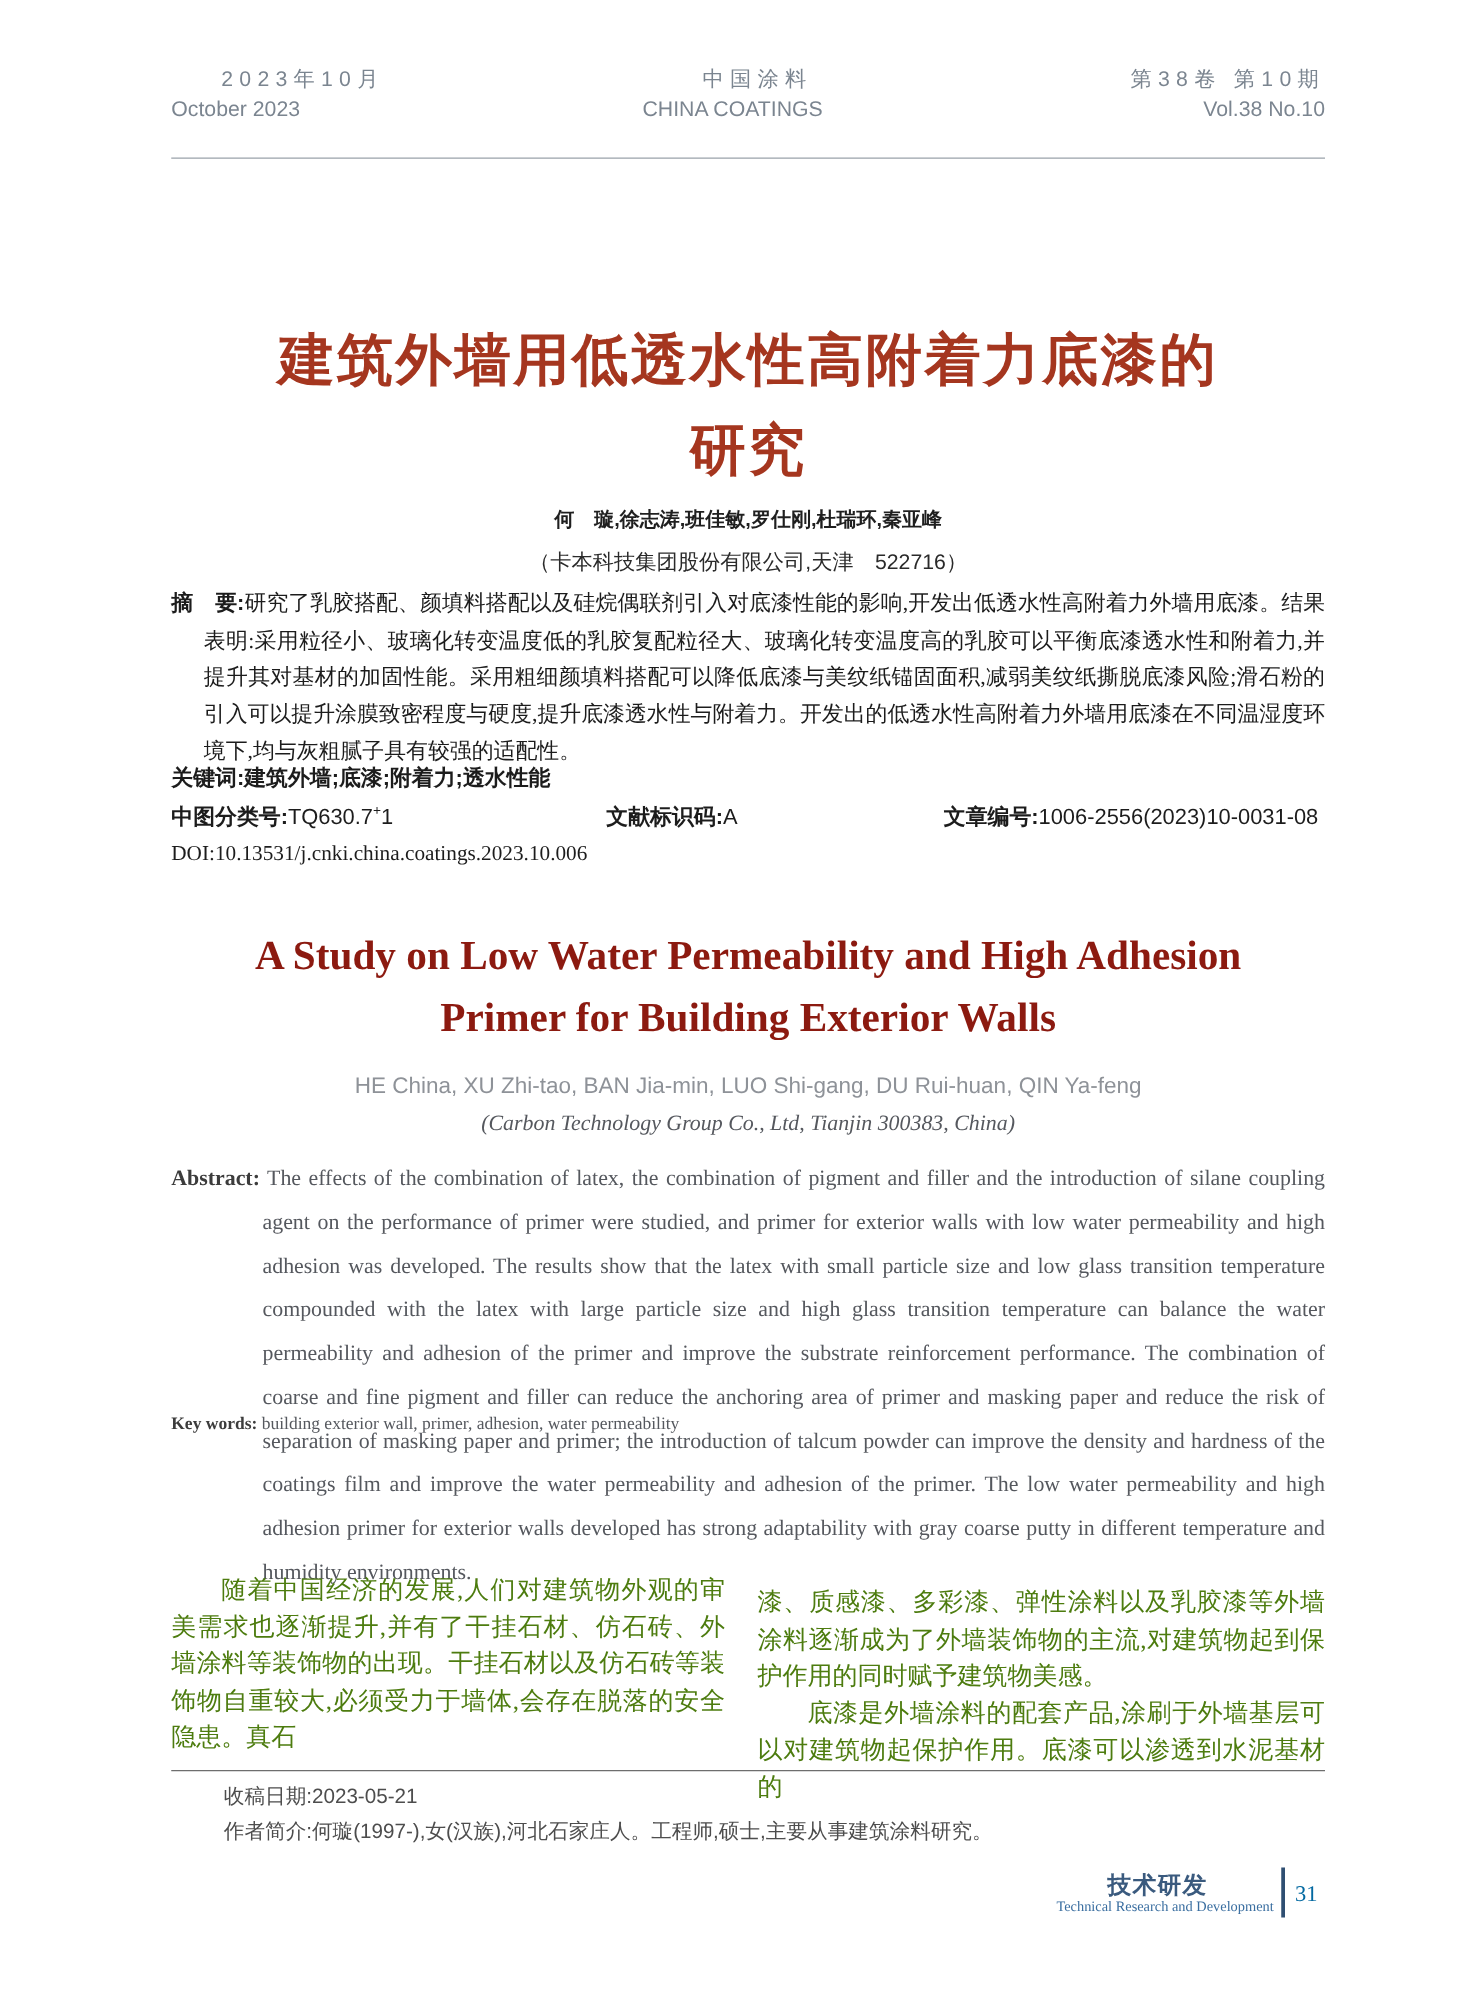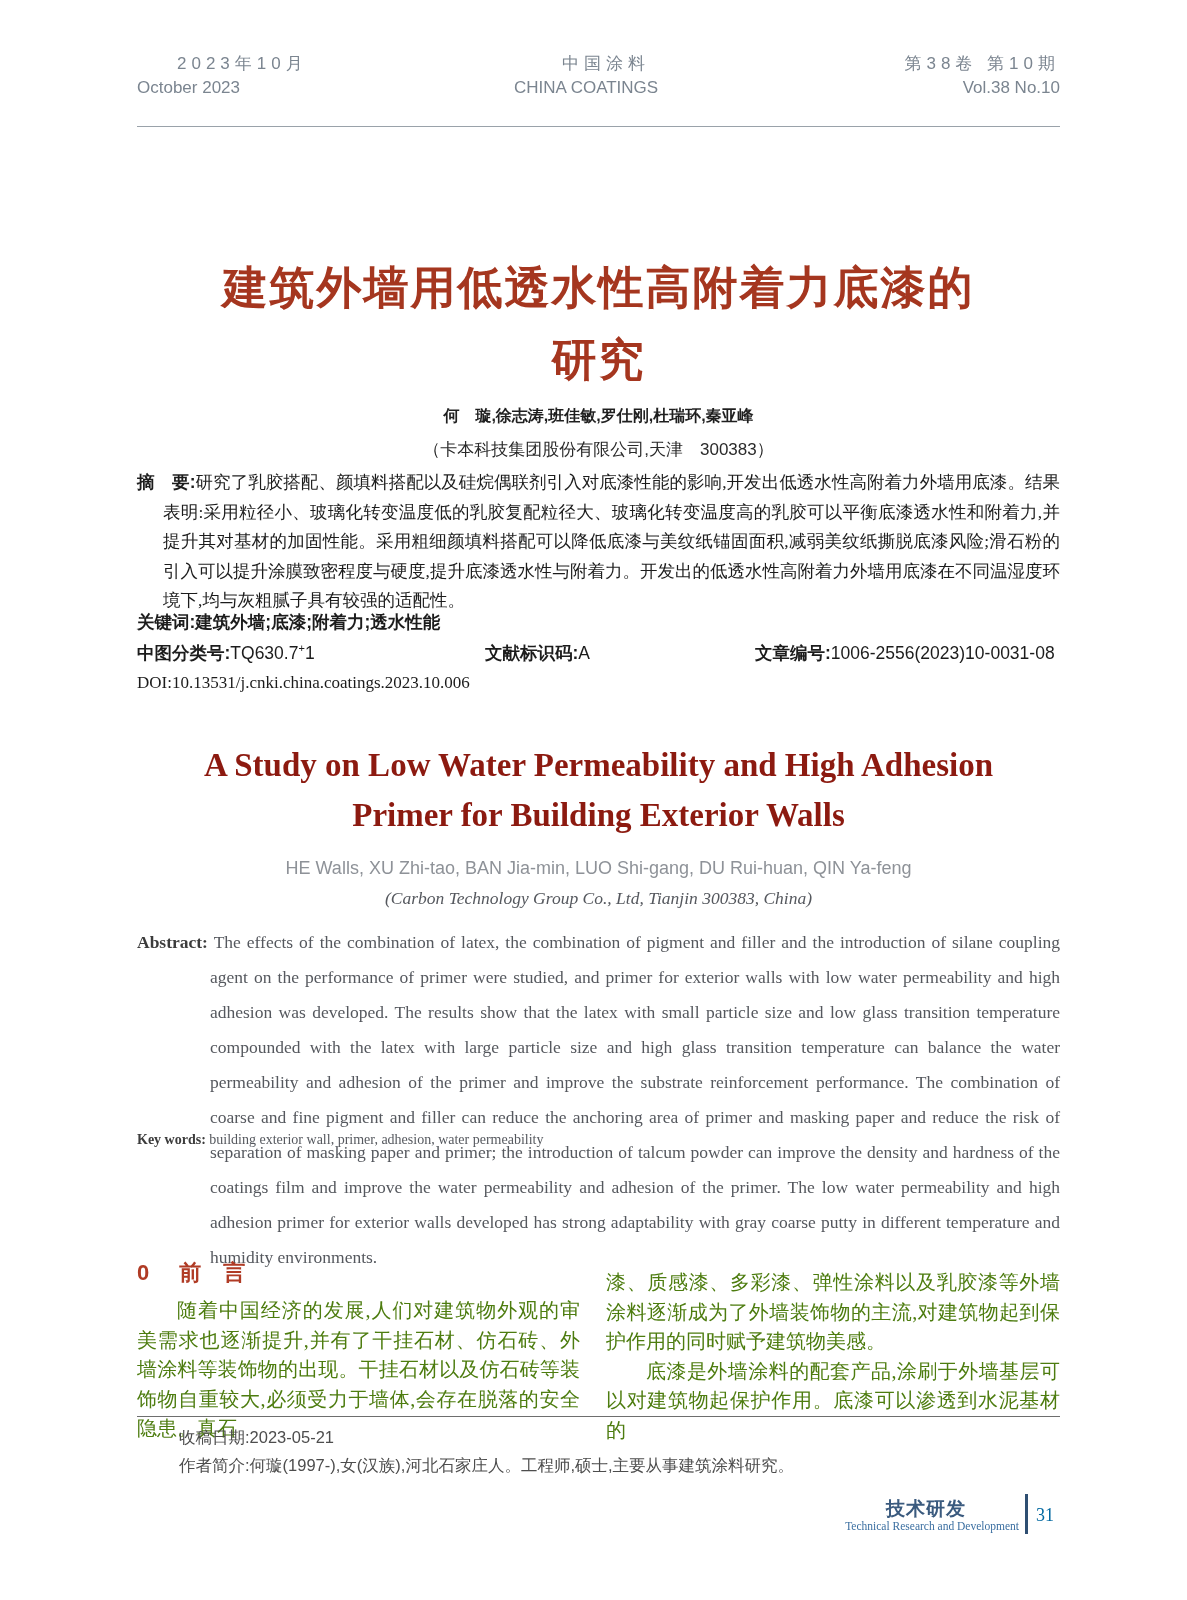--- a/index.html
+++ b/index.html
@@ -97,55 +97,52 @@
       <div>Vol.38  No.10</div>
     </div>
   </div>
   <div class="abs header-rule"></div>
 
   <div class="abs cn-title">
     <div>建筑外墙用低透水性高附着力底漆的</div>
     <div>研究</div>
   </div>
   <div class="abs cn-authors">何　璇,徐志涛,班佳敏,罗仕刚,杜瑞环,秦亚峰</div>
-  <div class="abs cn-affiliation">（卡本科技集团股份有限公司,天津　300383）</div>
+  <div class="abs cn-affiliation">（卡本科技集团股份有限公司,天津　522716）</div>
 
   <div class="abs cn-abstract">
     <span class="abs-label">摘　要:</span><span>研究了乳胶搭配、颜填料搭配以及硅烷偶联剂引入对底漆性能的影响,开发出低透水性高附着力外墙用底漆。结果表明:采用粒径小、玻璃化转变温度低的乳胶复配粒径大、玻璃化转变温度高的乳胶可以平衡底漆透水性和附着力,并提升其对基材的加固性能。采用粗细颜填料搭配可以降低底漆与美纹纸锚固面积,减弱美纹纸撕脱底漆风险;滑石粉的引入可以提升涂膜致密程度与硬度,提升底漆透水性与附着力。开发出的低透水性高附着力外墙用底漆在不同温湿度环境下,均与灰粗腻子具有较强的适配性。</span>
   </div>
   <div class="abs cn-keywords">
     <span>关键词:</span><span>建筑外墙;底漆;附着力;透水性能</span>
   </div>
 
   <div class="abs meta-row" style="position:absolute;">
     <span><span class="m-label">中图分类号:</span><span>TQ630.7</span><sup>+</sup><span>1</span></span>
     <span class="meta-mid"><span class="m-label">文献标识码:</span><span>A</span></span>
     <span class="meta-right"><span class="m-label">文章编号:</span><span>1006-2556(2023)10-0031-08</span></span>
   </div>
   <div class="abs doi-line">DOI:10.13531/j.cnki.china.coatings.2023.10.006</div>
 
   <div class="abs en-title">
     <div>A Study on Low Water Permeability and High Adhesion</div>
     <div>Primer for Building Exterior Walls</div>
   </div>
-  <div class="abs en-authors">HE Walls, XU Zhi-tao, BAN Jia-min, LUO Shi-gang, DU Rui-huan, QIN Ya-feng</div>
+  <div class="abs en-authors">HE China, XU Zhi-tao, BAN Jia-min, LUO Shi-gang, DU Rui-huan, QIN Ya-feng</div>
   <div class="abs en-affiliation">(Carbon Technology Group Co., Ltd, Tianjin 300383, China)</div>
 
   <div class="abs en-abstract">
     <span class="abs-label">Abstract:</span> <span>The effects of the combination of latex, the combination of pigment and filler and the introduction of silane coupling agent on the performance of primer were studied, and primer for exterior walls with low water permeability and high adhesion was developed. The results show that the latex with small particle size and low glass transition temperature compounded with the latex with large particle size and high glass transition temperature can balance the water permeability and adhesion of the primer and improve the substrate reinforcement performance. The combination of coarse and fine pigment and filler can reduce the anchoring area of primer and masking paper and reduce the risk of separation of masking paper and primer; the introduction of talcum powder can improve the density and hardness of the coatings film and improve the water permeability and adhesion of the primer. The low water permeability and high adhesion primer for exterior walls developed has strong adaptability with gray coarse putty in different temperature and humidity environments.</span>
   </div>
   <div class="abs en-keywords">
     <span class="kw-label">Key words:</span> <span>building exterior wall, primer, adhesion, water permeability</span>
   </div>
 
   <div class="abs body-cols">
     <div class="col-left">
-      <h2 class="section-heading">
-        <span class="sec-num">0</span><span>前　言</span>
-      </h2>
       <p class="body-par indent2">随着中国经济的发展,人们对建筑物外观的审美需求也逐渐提升,并有了干挂石材、仿石砖、外墙涂料等装饰物的出现。干挂石材以及仿石砖等装饰物自重较大,必须受力于墙体,会存在脱落的安全隐患。真石</p>
     </div>
     <div class="col-right">
       <p class="body-par">漆、质感漆、多彩漆、弹性涂料以及乳胶漆等外墙涂料逐渐成为了外墙装饰物的主流,对建筑物起到保护作用的同时赋予建筑物美感。</p>
       <p class="body-par indent2">底漆是外墙涂料的配套产品,涂刷于外墙基层可以对建筑物起保护作用。底漆可以渗透到水泥基材的</p>
     </div>
   </div>
 
   <div class="abs footnote-rule"></div>
   <div class="abs footnote footnote-1">收稿日期:2023-05-21</div>

